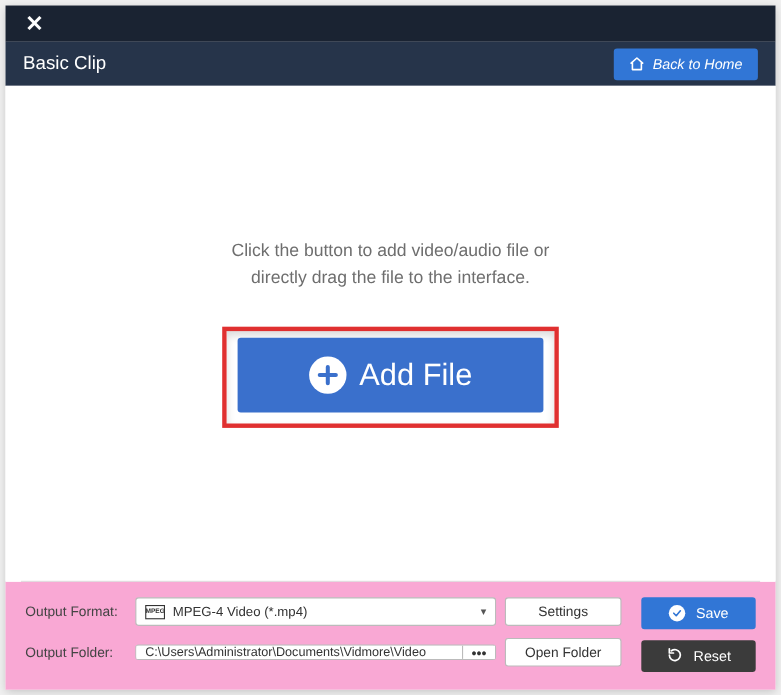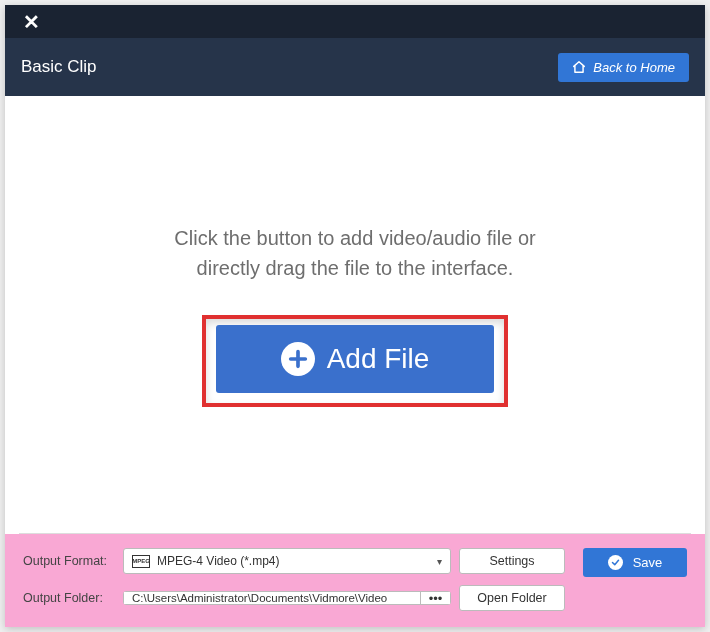--- a/index.html
+++ b/index.html
@@ -1,26 +1,26 @@
 <!DOCTYPE html>
 <html><head>
   <meta charset="utf-8">
   <style>
     * { margin: 0; padding: 0; box-sizing: border-box; font-family: Arial, sans-serif; }
     body { background: #f0f0f0; display: flex; justify-content: center; align-items: start; padding: 5px; }
     .window { width: 700px; height: 622px; background: #fff; box-shadow: 0 2px 8px rgba(0,0,0,0.2); display: flex; flex-direction: column; }
     .titlebar { height: 33px; background: #1a2332; display: flex; align-items: center; padding: 0 12px; color: #fff; font-size: 13px; }
     .titlebar-title { flex: 1; }
     .close-btn { font-size: 20px; font-weight: bold; cursor: pointer; padding: 0 6px; }
-    .header { height: 58px; background: #26344a; display: flex; align-items: center; padding: 0 16px; color: #fff; }
+    .header { height: 40px; background: #26344a; display: flex; align-items: center; padding: 0 16px; color: #fff; }
     .header-title { font-size: 17px; flex: 1; }
     .back-home-btn { background: #3176d6; color: #fff; border: none; padding: 7px 14px; font-size: 13px; border-radius: 3px; cursor: pointer; display: flex; align-items: center; gap: 7px; font-style: italic; }
     .home-icon { display: inline-flex; }
     .main { flex: 1; background: #fff; display: flex; flex-direction: column; align-items: center; justify-content: center; padding: 20px; }
-    .instr { text-align: center; color: #6e6e6e; font-size: 20px; line-height: 1.5; margin-bottom: 32px; }
+    .instr { text-align: center; color: #6e6e6e; font-size: 16px; line-height: 1.5; margin-bottom: 32px; }
     .add-file-wrap { border: 4px solid #e03030; padding: 6px 10px 10px 10px; box-shadow: inset 0 4px 8px rgba(0,0,0,0.15); }
     .add-file-btn { background: #3a70cc; color: #fff; border: none; width: 278px; height: 68px; font-size: 28px; border-radius: 3px; cursor: pointer; display: flex; align-items: center; justify-content: center; gap: 12px; }
     .plus-circle { width: 34px; height: 34px; background: #fff; border-radius: 50%; display: flex; align-items: center; justify-content: center; }
     .plus-circle svg { display: block; }
     .separator { height: 1px; background: #ddd; margin: 0 14px; }
     .footer { padding: 14px 18px 16px 18px; background: #f9a8d4; display: flex; flex-direction: column; gap: 10px; }
     .row { display: flex; align-items: center; gap: 8px; }
     .row-label { font-size: 12.5px; color: #444; width: 92px; }
     .format-select { flex: 1; height: 26px; border: 1px solid #bbb; border-radius: 3px; display: flex; align-items: center; padding: 0 8px; font-size: 12px; color: #333; cursor: pointer; background: #fff; position: relative; }
     .format-icon { width: 18px; height: 13px; border: 1px solid #333; margin-right: 7px; font-size: 6px; display: flex; align-items: center; justify-content: center; font-weight: bold; }
@@ -101,16 +101,24 @@
       </div>
       <div class="right-btns">
         <button class="save-btn">
           <span class="check-circle">
             <svg width="9" height="9" viewBox="0 0 24 24">
                 <path d="M4 12 L10 18 L20 6" stroke="#3176d6" stroke-width="4" fill="none" stroke-linecap="round" stroke-linejoin="round"></path>
               </svg>
           </span>
           <span>Save</span>
         </button>
+        <button class="reset-btn">
+          <span>
+            <svg width="15" height="15" viewBox="0 0 24 24" fill="none" stroke="#fff" stroke-width="2.5">
+              <path d="M4 12 a8 8 0 1 0 3-6.2 M4 3 V9 H10" stroke-linecap="round" stroke-linejoin="round"></path>
+            </svg>
+          </span>
+          <span>Reset</span>
+        </button>
       </div>
     </div>
   </div>
 </div>
 
 </body></html>

